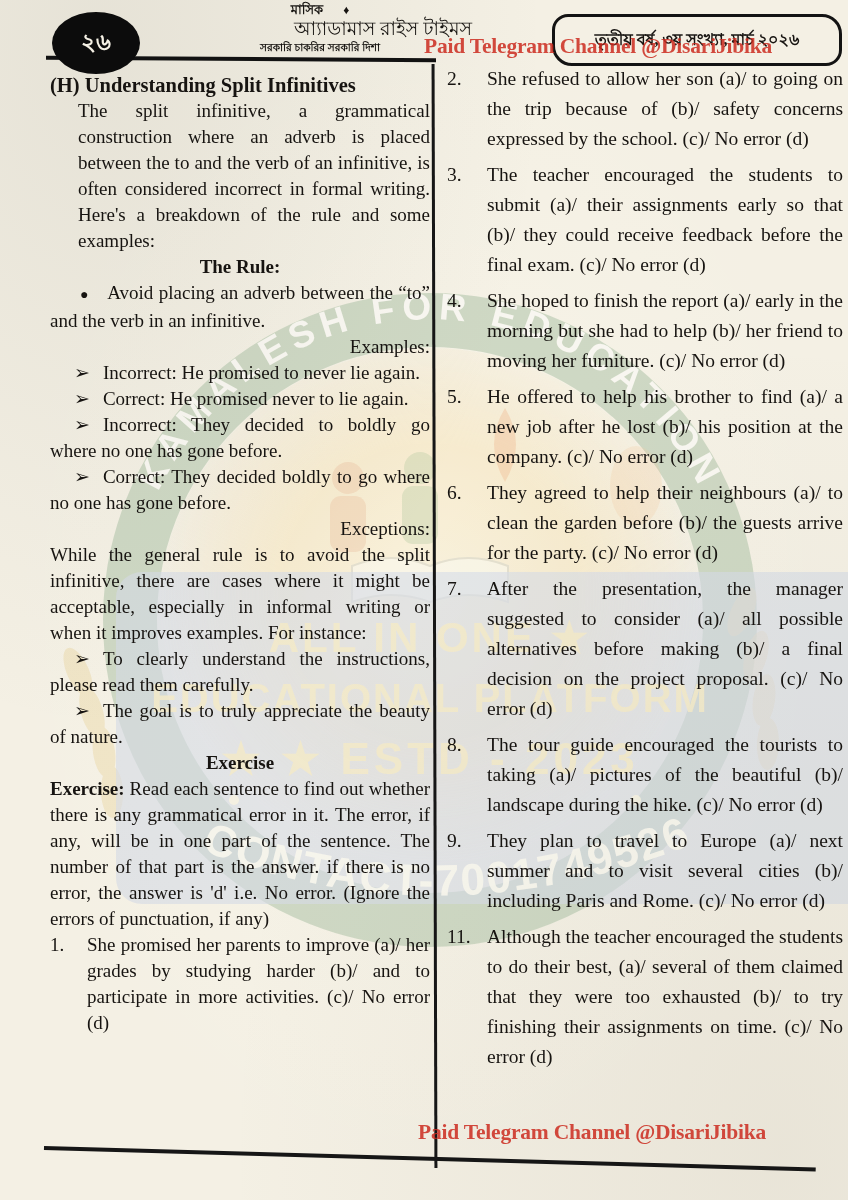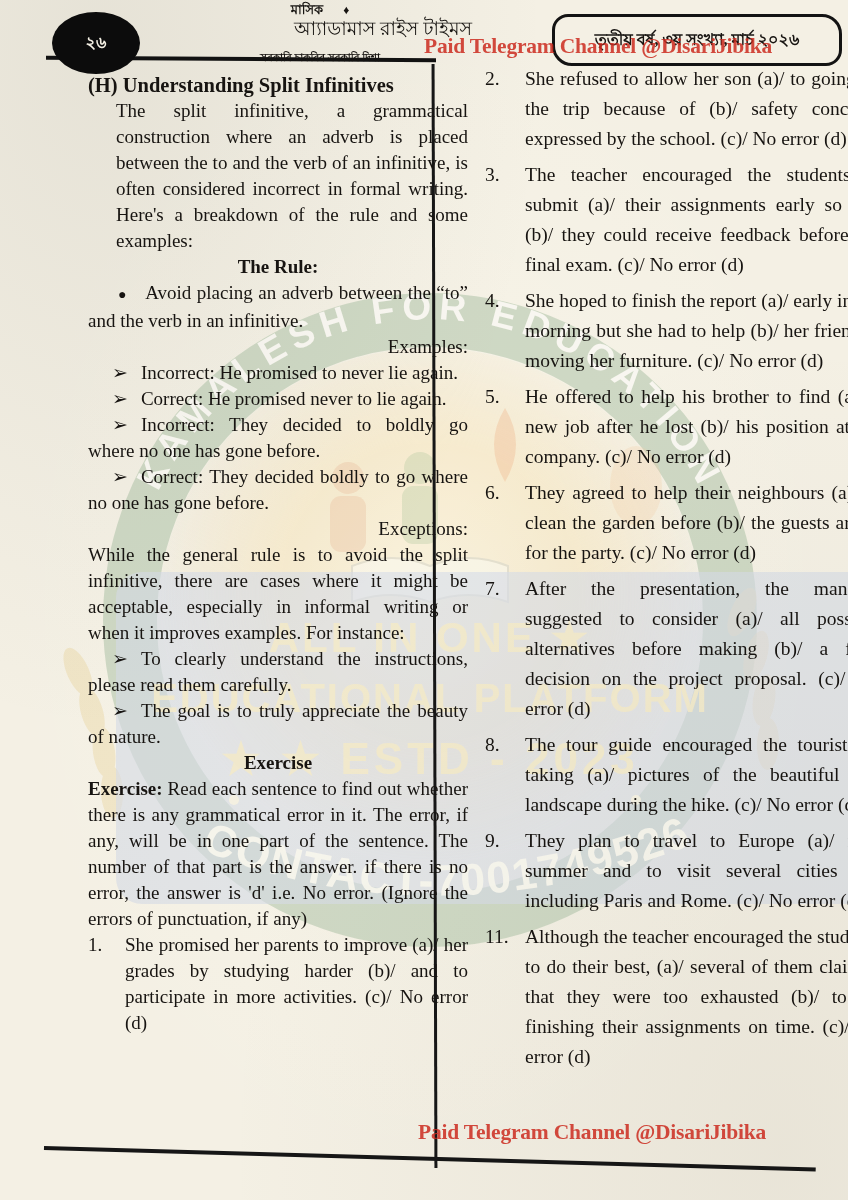--- a/index.html
+++ b/index.html
@@ -10,36 +10,36 @@
       radial-gradient(ellipse at 92% 96%, rgba(120,110,90,0.09), transparent 50%),
       radial-gradient(ellipse at 50% 50%, rgba(255,252,240,0.35), transparent 70%),
       #f4f0e4;
     font-family:"Liberation Serif","DejaVu Serif",serif;color:#171411;
   }
   
   .wm{position:absolute;left:0;top:0;z-index:0;pointer-events:none;}
   
   .hdr-underline{position:absolute;left:46px;top:57px;width:390px;height:4px;background:#121212;transform:rotate(0.4deg);z-index:2;}
   .page-badge{position:absolute;left:52px;top:12px;width:88px;height:62px;background:#0c0c0c;border-radius:50%;
-    display:flex;align-items:center;justify-content:center;color:#f5f1e5;font-size:16px;font-weight:bold;z-index:3;}
+    display:flex;align-items:center;justify-content:center;color:#f5f1e5;font-size:23px;font-weight:bold;z-index:3;}
   .masthead{position:absolute;left:168px;top:3px;width:304px;text-align:center;z-index:2;line-height:1.15;}
   .masthead-top{font-size:13px;font-weight:bold;display:flex;justify-content:center;align-items:flex-end;gap:20px;}
   .diamond{font-size:12px;}
   .masthead-title{font-size:19px;font-weight:400;letter-spacing:0;white-space:nowrap;text-align:right;}
-  .masthead-sub{font-size:10.5px;font-weight:bold;margin-top:12px;}
+  .masthead-sub{font-size:10.5px;font-weight:bold;margin-top:2px;}
   .issue-box{position:absolute;left:552px;top:14px;width:284px;height:46px;border:3px solid #131313;border-radius:16px 20px 16px 20px;
     display:flex;align-items:center;justify-content:center;font-weight:bold;font-size:16px;z-index:2;white-space:nowrap;}
   .red-overlay{position:absolute;color:rgba(203,42,30,0.85);font-weight:600;z-index:6;white-space:nowrap;letter-spacing:-0.2px;}
   .red-top{left:424px;top:34px;font-size:21.5px;}
   .red-bottom{left:418px;top:1120px;font-size:21.5px;}
   
   .divider-v{position:absolute;left:433px;top:64px;width:2.5px;height:1104px;background:#161616;z-index:2;transform:rotate(-0.15deg);}
   .bottom-rule{position:absolute;left:44px;top:1146px;width:772px;height:3.5px;background:#161616;transform:rotate(1.6deg);transform-origin:left center;z-index:2;}
   
-  .col{position:absolute;z-index:2;text-align:justify;margin-left:38px;}
+  .col{position:absolute;z-index:2;text-align:justify;}
   .col-left{left:50px;top:72px;width:380px;font-size:19px;line-height:26px;}
   .col-right{left:447px;top:64px;width:396px;font-size:19.5px;line-height:30px;}
   .col p{margin:0;}
   .sec-heading{font-size:20.5px;font-weight:700;text-align:left;margin:0 0 2px 0;}
   .intro{padding-left:28px;}
   .bold-line{font-weight:700;text-align:center;}
   .plain-line{text-align:right;}
   .bullet-item{text-indent:30px;}
   .ex-item{text-indent:24px;}
   .mk{margin-right:13px;}

